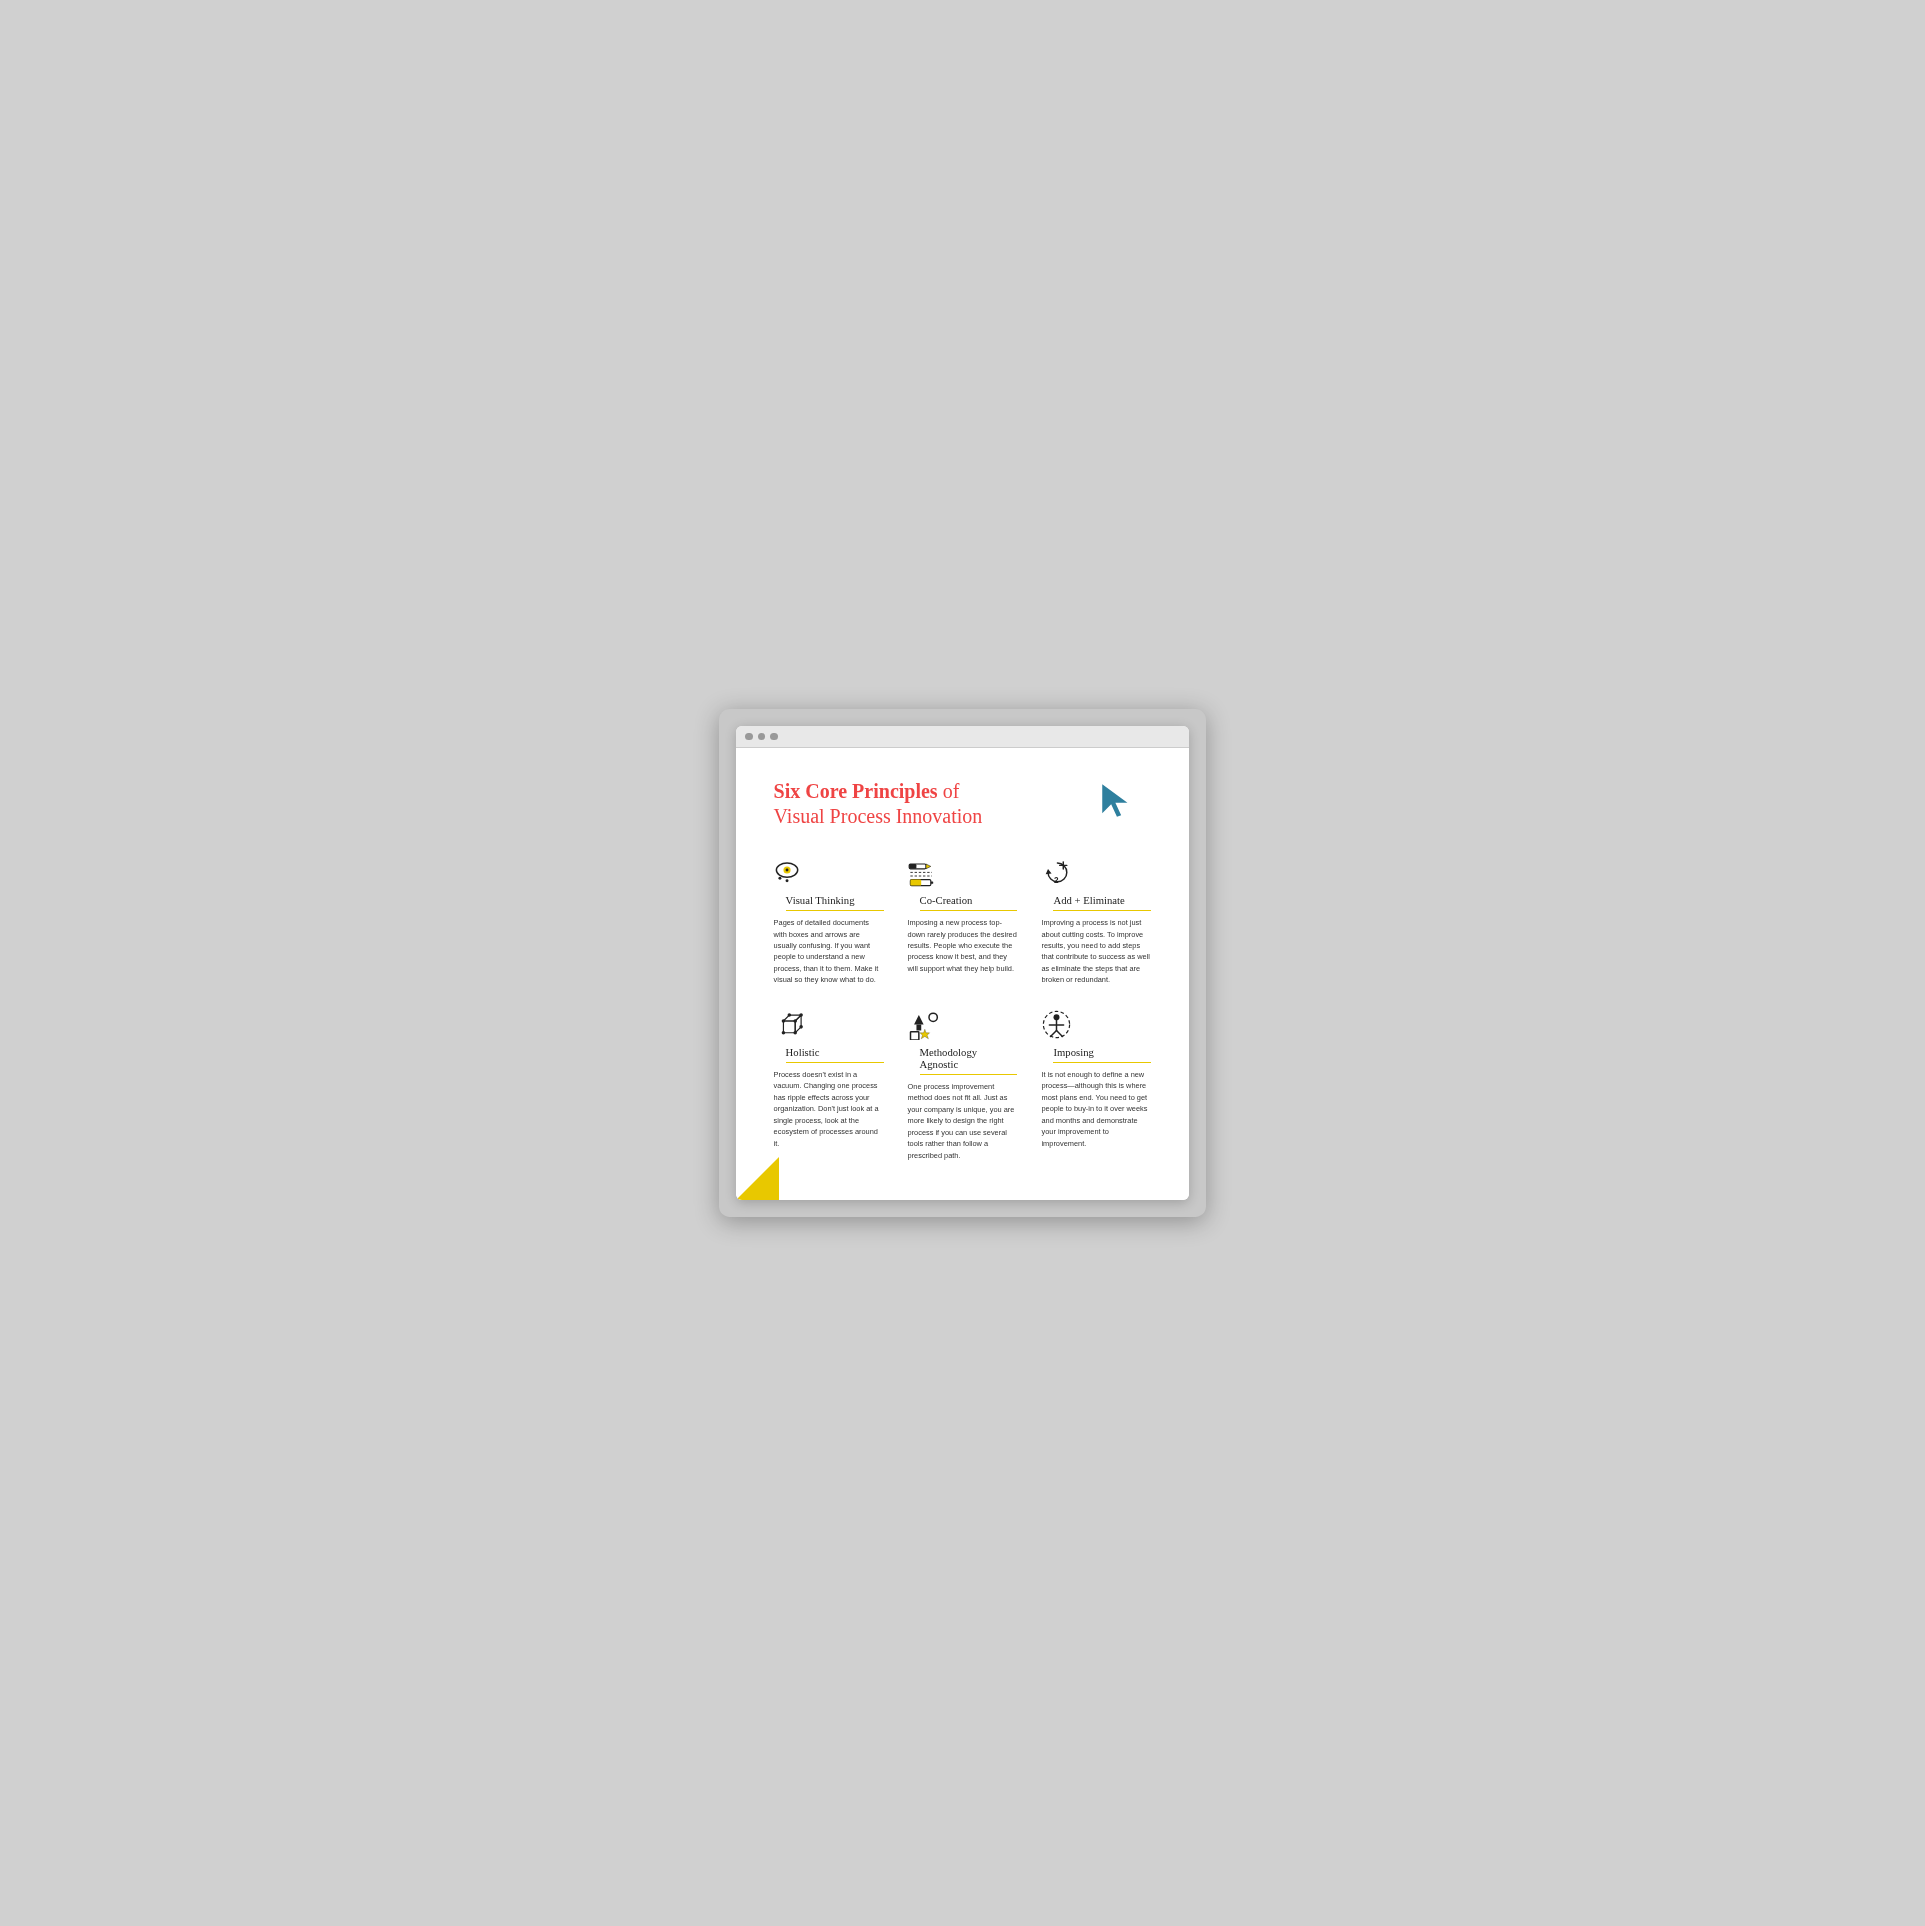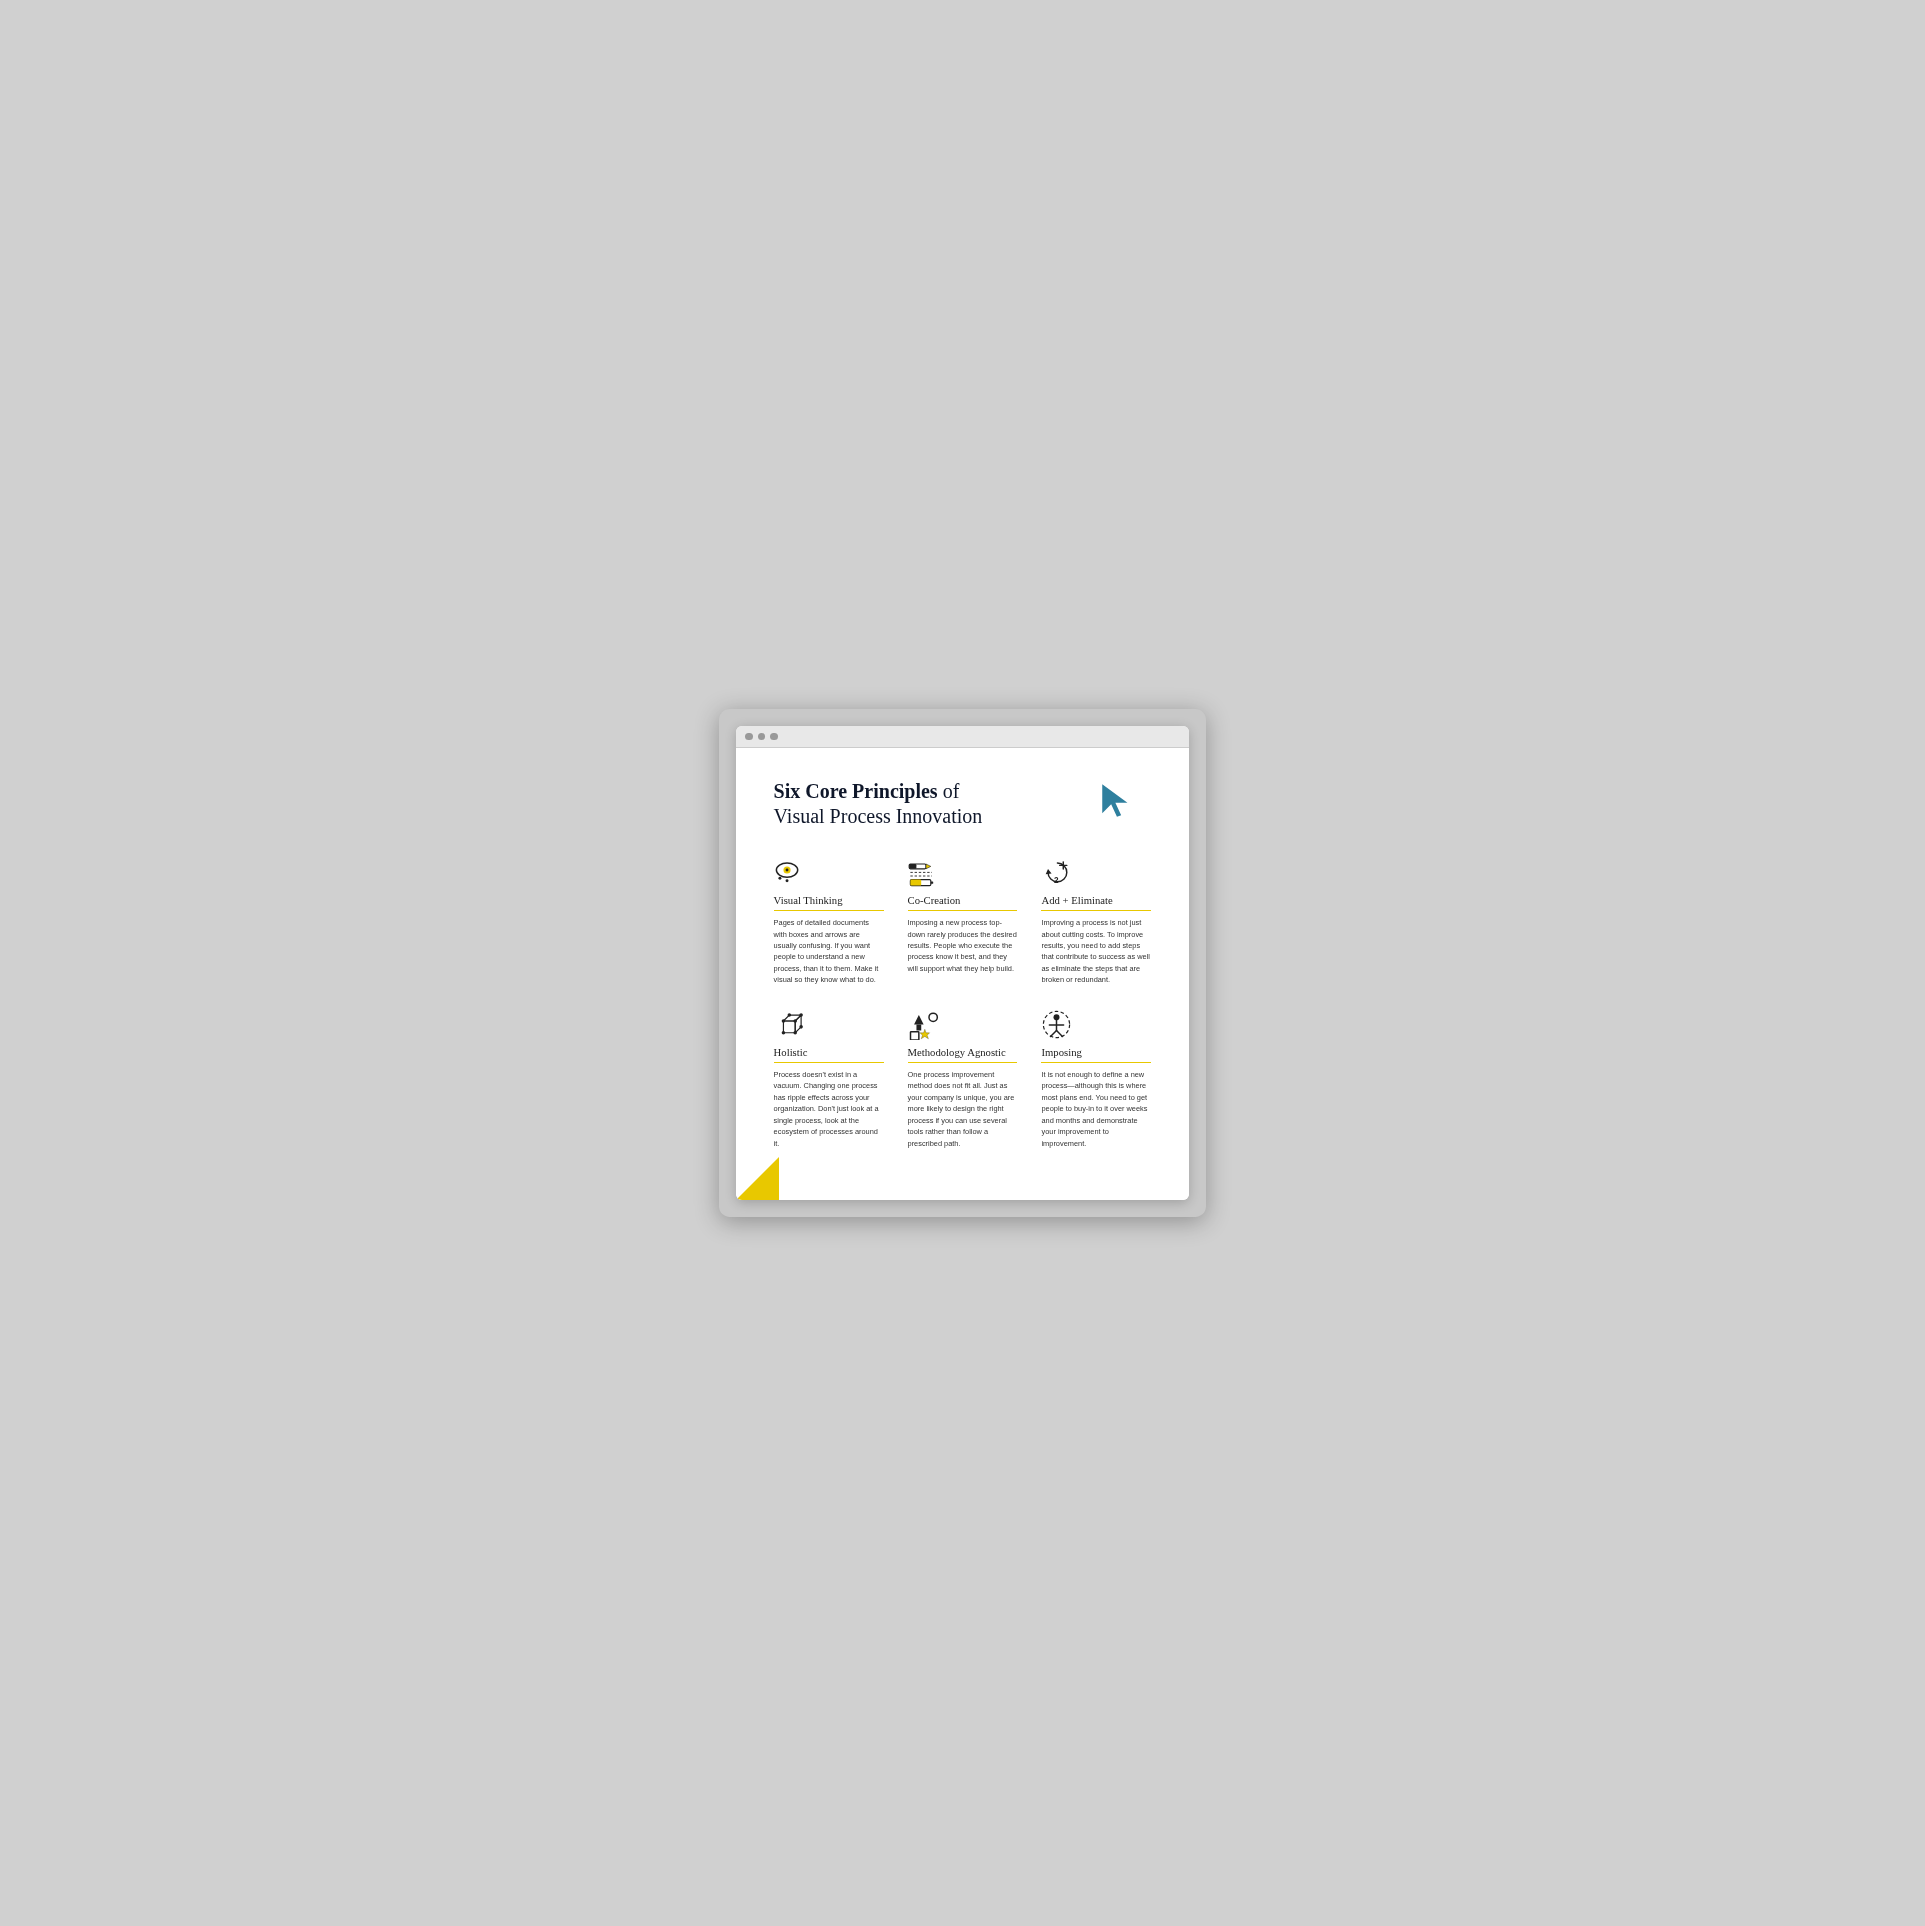--- a/index.html
+++ b/index.html
@@ -47,21 +47,21 @@
     .header-section {
       display: flex;
       align-items: flex-start;
       justify-content: space-between;
       margin-bottom: 26px;
     }
     .page-title {
       font-size: 20px;
       font-weight: 400;
       line-height: 1.25;
-      color: #0f172a;
+      color: #ef4444;
       font-family: Georgia, serif;
     }
     .page-title strong {
       font-weight: 700;
     }
     .cursor-icon {
       margin-top: 0px;
       margin-right: 12px;
       flex-shrink: 0;
     }
@@ -85,20 +85,21 @@
       margin-bottom: 6px;
     }
     .principle-name {
       font-size: 10.7px;
       font-weight: 400;
       color: #222;
       font-family: Georgia, serif;
       padding-bottom: 3.6px;
       border-bottom: 1.2px solid #e8c800;
       margin-bottom: 6px;
+      margin-left: 12px;
     }
     .principle-desc {
       font-size: 7.4px;
       line-height: 1.55;
       color: #333;
       font-family: Arial, sans-serif;
     }
     
     .yellow-triangle {
       position: absolute;

